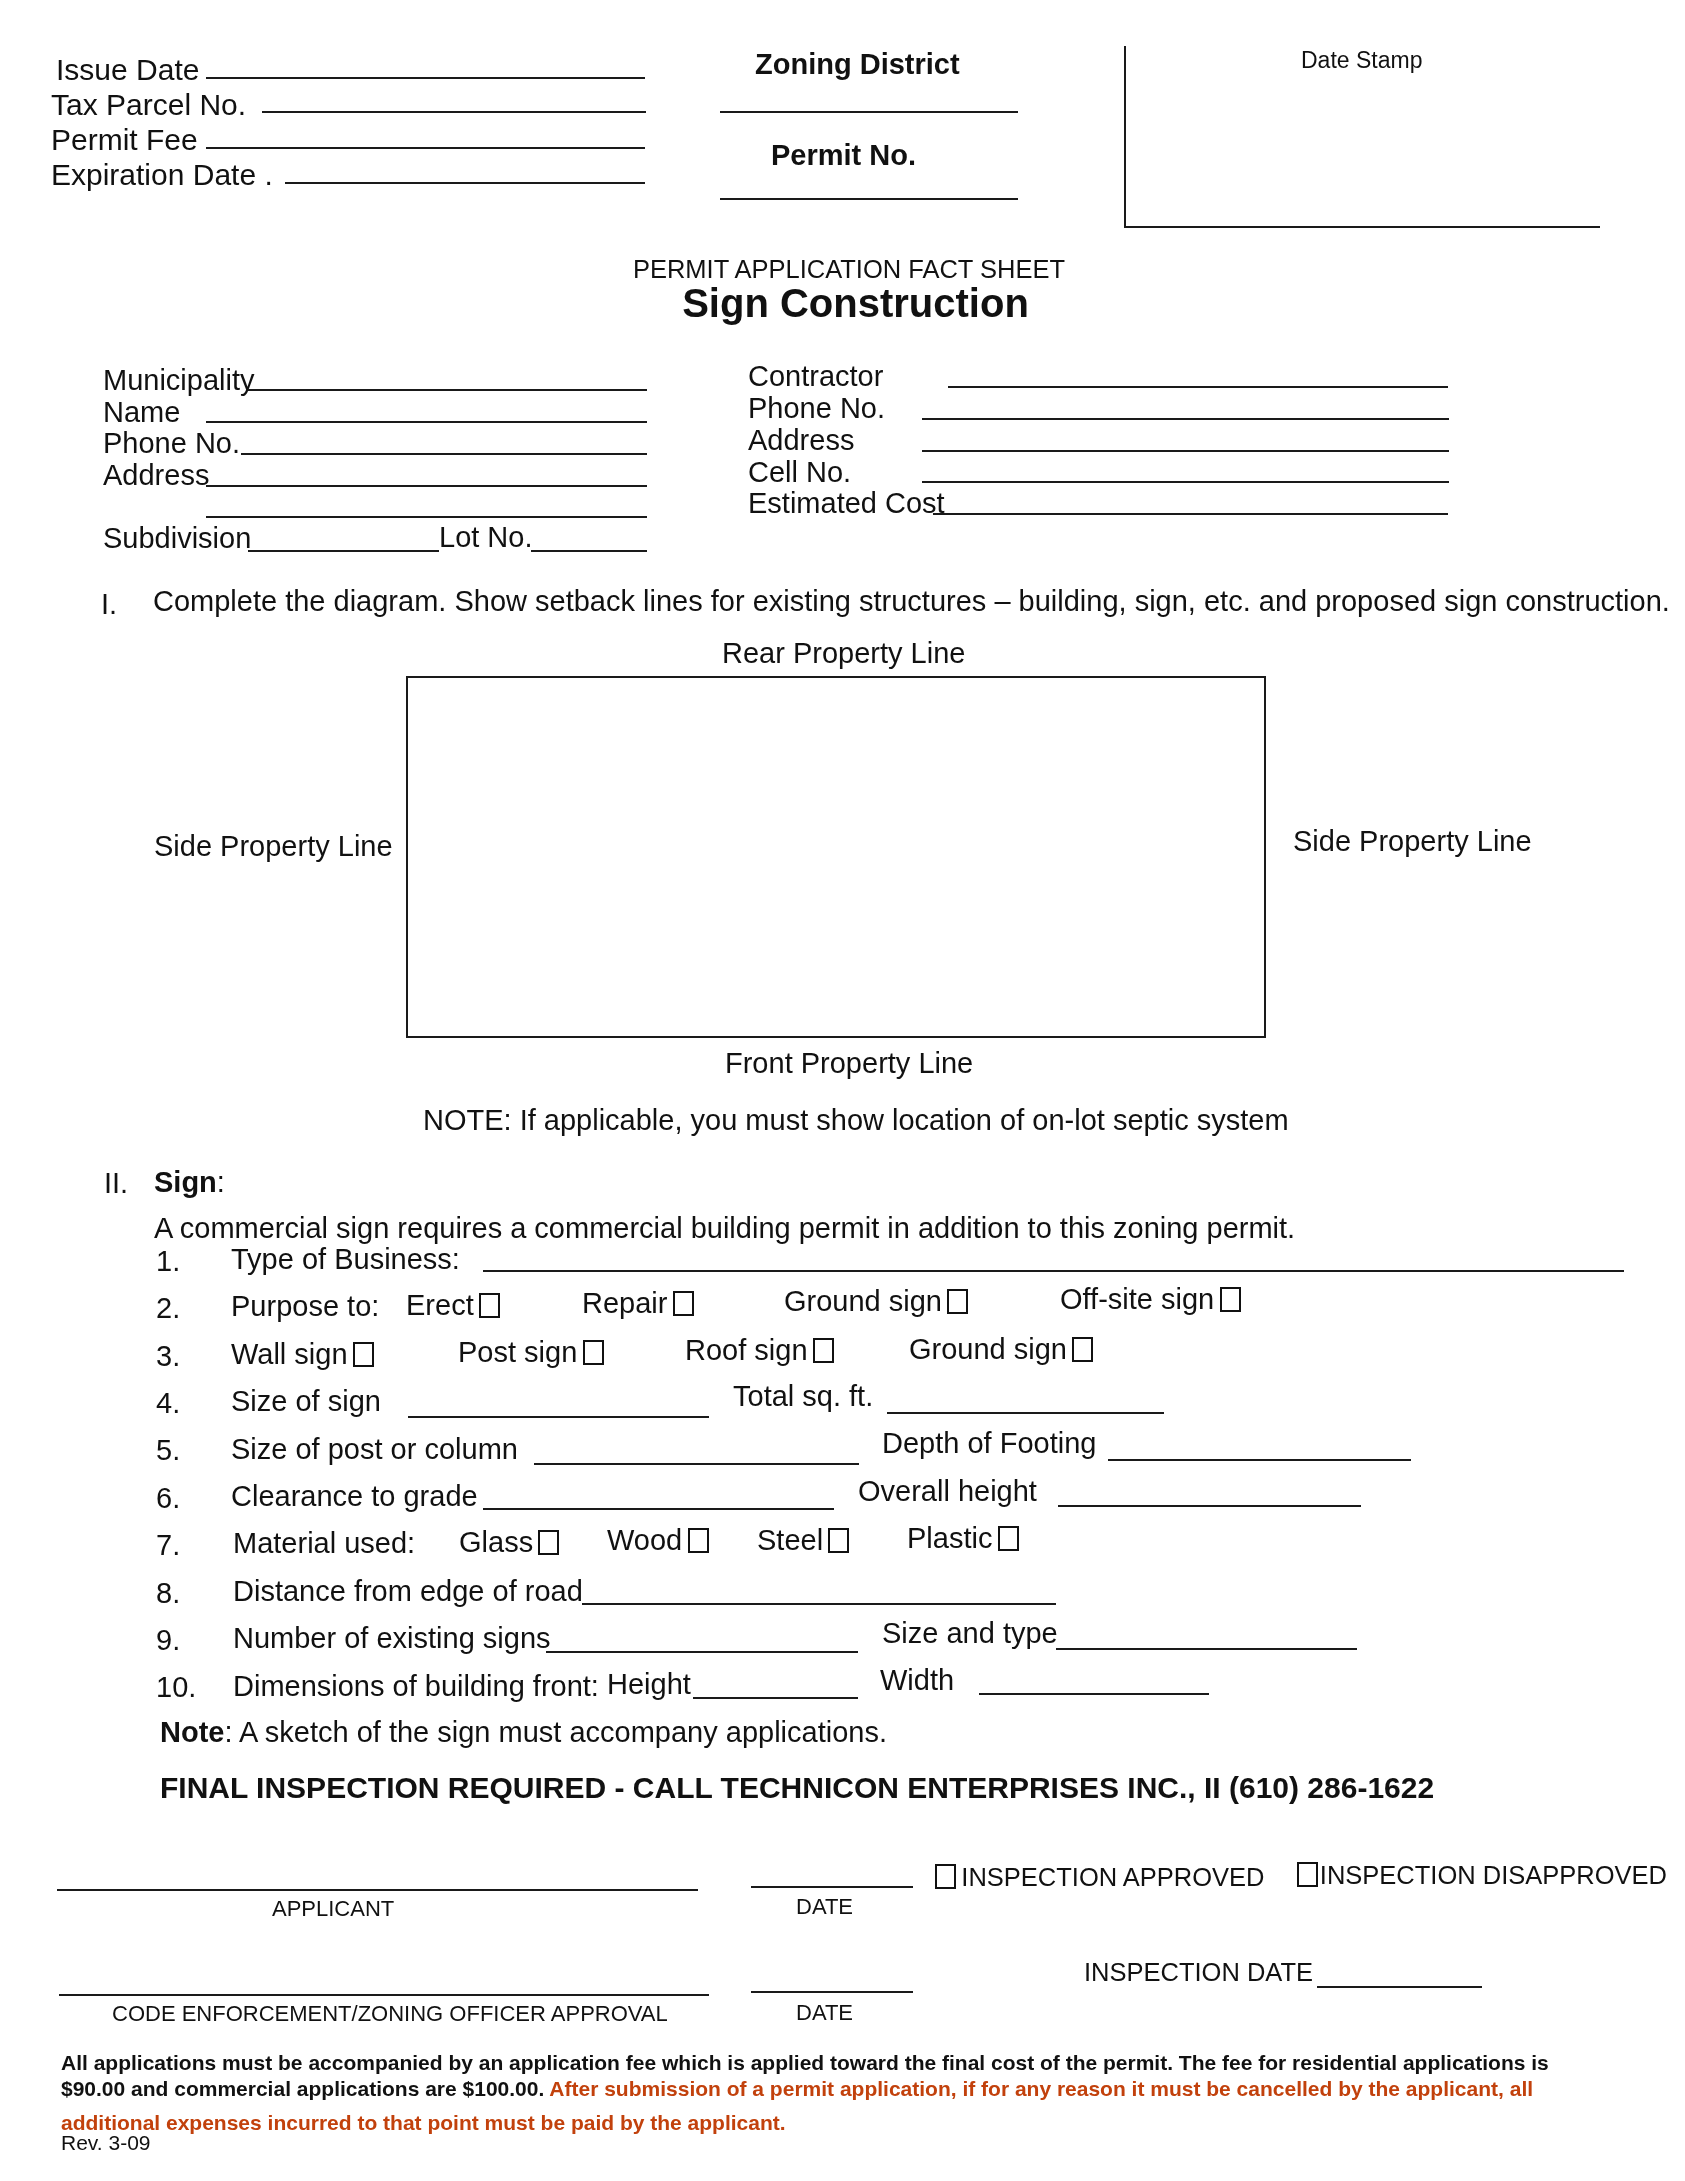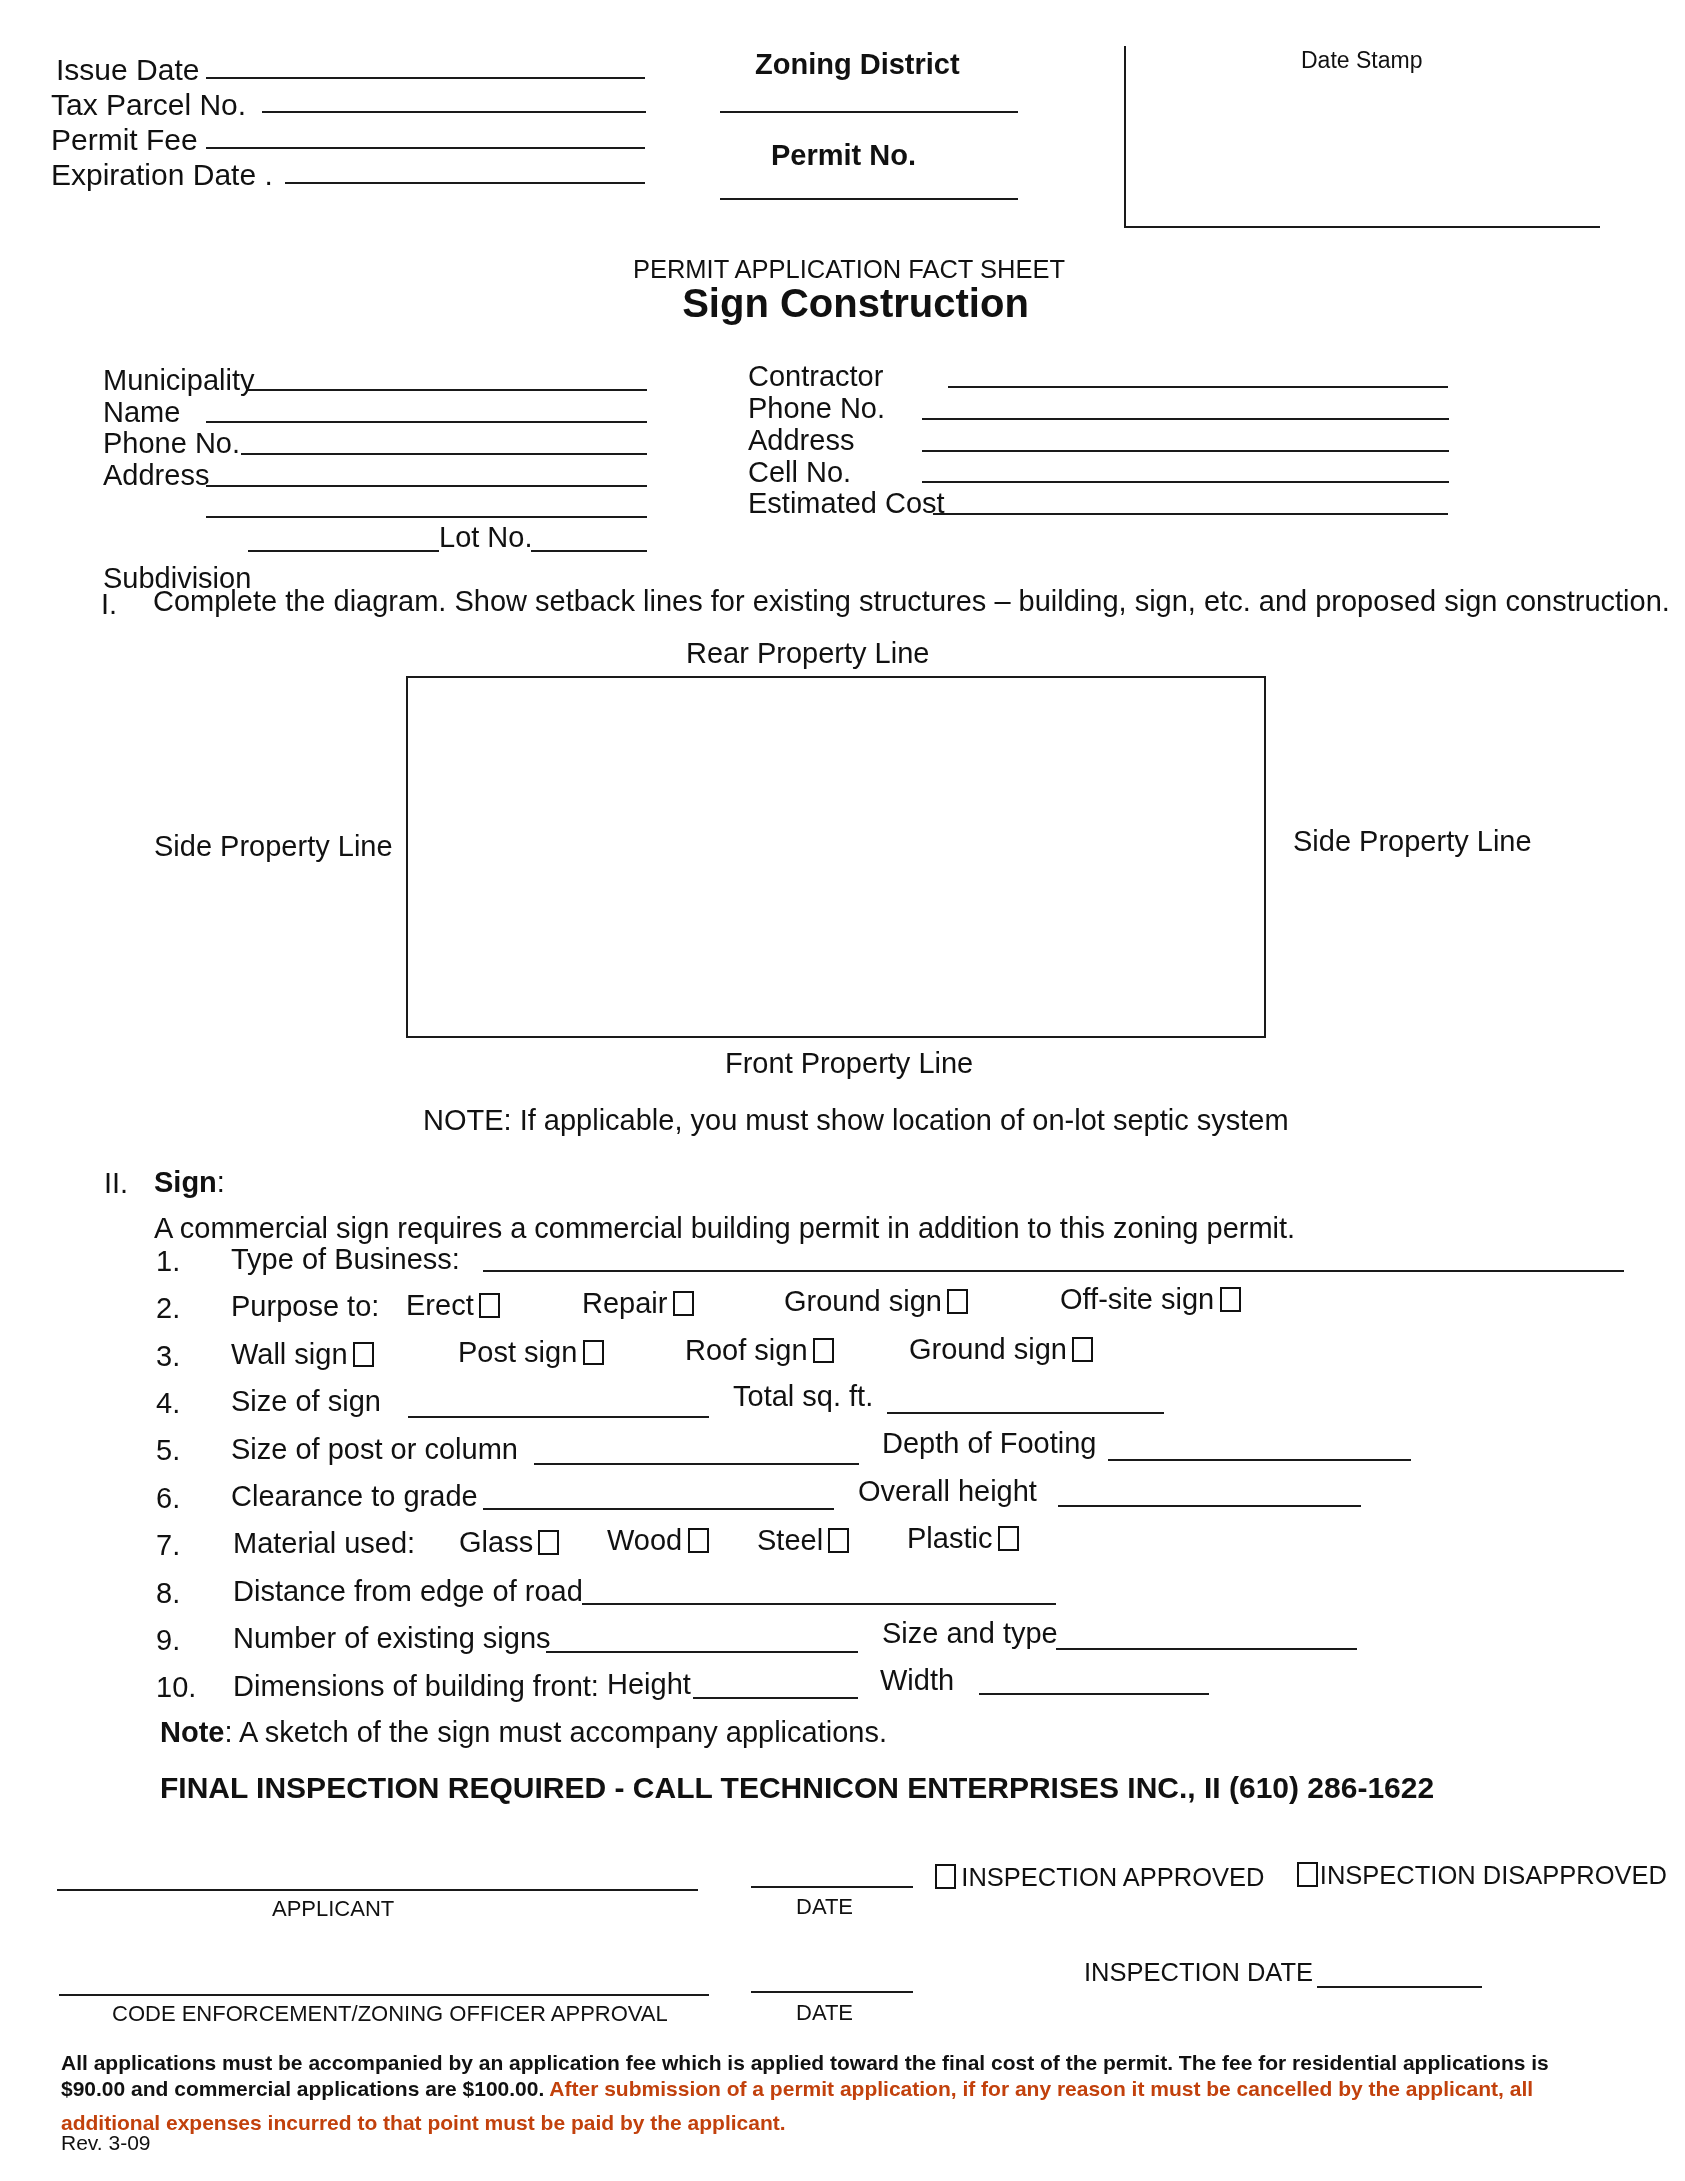--- a/index.html
+++ b/index.html
@@ -37,39 +37,39 @@
 
 <div class="abs lbl" style="left:103px;top:364px;">Municipality</div>
 <div class="line" style="left:248px;top:389px;width:399px;"></div>
 <div class="abs lbl" style="left:103px;top:396px;">Name</div>
 <div class="line" style="left:206px;top:421px;width:441px;"></div>
 <div class="abs lbl" style="left:103px;top:427px;">Phone No.</div>
 <div class="line" style="left:241px;top:453px;width:406px;"></div>
 <div class="abs lbl" style="left:103px;top:459px;">Address</div>
 <div class="line" style="left:206px;top:485px;width:441px;"></div>
 <div class="line" style="left:206px;top:516px;width:441px;"></div>
-<div class="abs lbl" style="left:103px;top:522px;margin-top:40px;">Subdivision</div>
+<div class="abs lbl" style="left:103px;top:522px;">Subdivision</div>
 <div class="line" style="left:248px;top:550px;width:191px;"></div>
 <div class="abs lbl" style="left:439px;top:521px;">Lot No.</div>
 <div class="line" style="left:531px;top:550px;width:116px;"></div>
 
 <div class="abs lbl" style="left:748px;top:360px;">Contractor</div>
 <div class="line" style="left:948px;top:386px;width:500px;"></div>
 <div class="abs lbl" style="left:748px;top:392px;">Phone No.</div>
 <div class="line" style="left:922px;top:418px;width:527px;"></div>
 <div class="abs lbl" style="left:748px;top:424px;">Address</div>
 <div class="line" style="left:922px;top:450px;width:527px;"></div>
 <div class="abs lbl" style="left:748px;top:456px;">Cell No.</div>
 <div class="line" style="left:922px;top:481px;width:527px;"></div>
 <div class="abs lbl" style="left:748px;top:487px;">Estimated Cost</div>
 <div class="line" style="left:933px;top:513px;width:515px;"></div>
 
 <div class="abs lbl" style="left:101px;top:588px;">I.</div>
 <div class="abs lbl" style="left:153px;top:585px;">Complete the diagram.  Show setback lines for existing structures – building, sign, etc. and proposed sign construction.</div>
-<div class="abs lbl" style="left:686px;top:637px;text-align:right;">Rear Property Line</div>
+<div class="abs lbl" style="left:722px;top:637px;text-align:right;">Rear Property Line</div>
 <div class="abs" style="left:406px;top:676px;width:860px;height:362px;border:2.6px solid #1a1a1a;box-sizing:border-box;"></div>
 <div class="abs lbl" style="left:154px;top:830px;">Side Property Line</div>
 <div class="abs lbl" style="left:1293px;top:825px;">Side Property Line</div>
 <div class="abs lbl" style="left:725px;top:1047px;">Front Property Line</div>
 <div class="abs lbl" style="left:423px;top:1104px;">NOTE:  If applicable, you must show location of on-lot septic system</div>
 
 <div class="abs lbl" style="left:104px;top:1167px;">II.</div>
 <div class="abs lbl" style="left:154px;top:1166px;"><span class="bold">Sign</span><span>:</span></div>
 <div class="abs lbl" style="left:154px;top:1196px;margin-top:16px;">A commercial sign requires a commercial building permit in addition to this zoning permit.</div>
 

